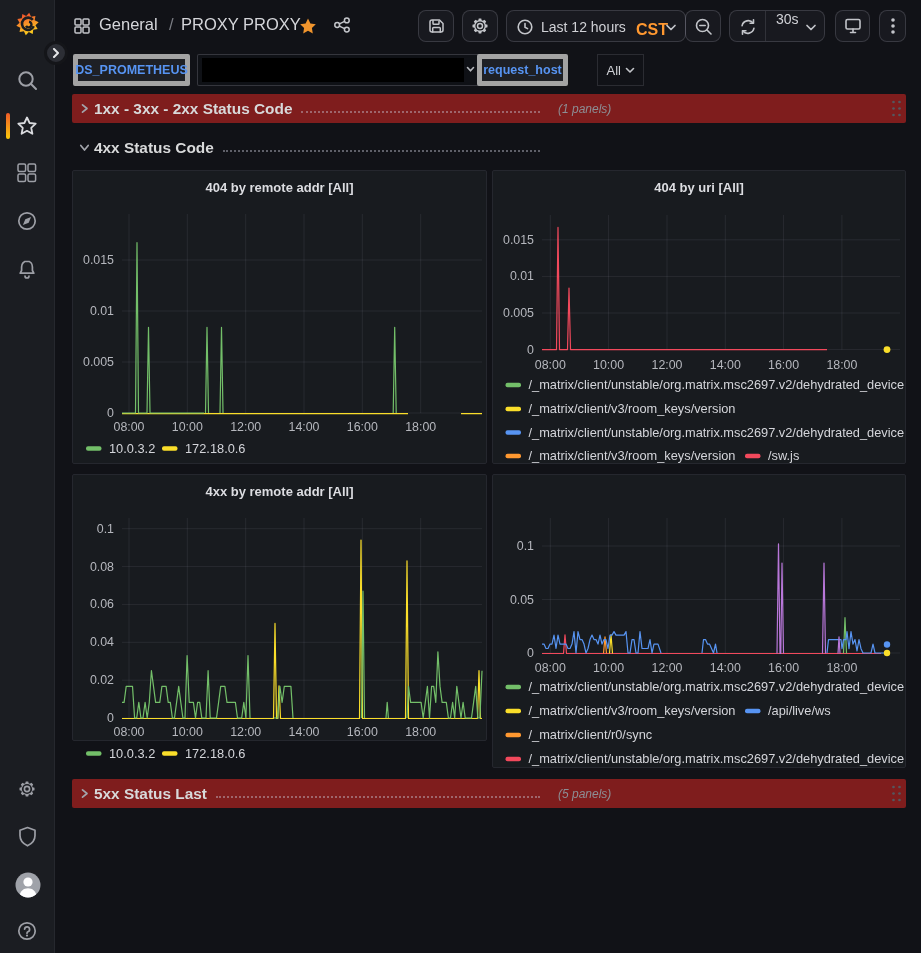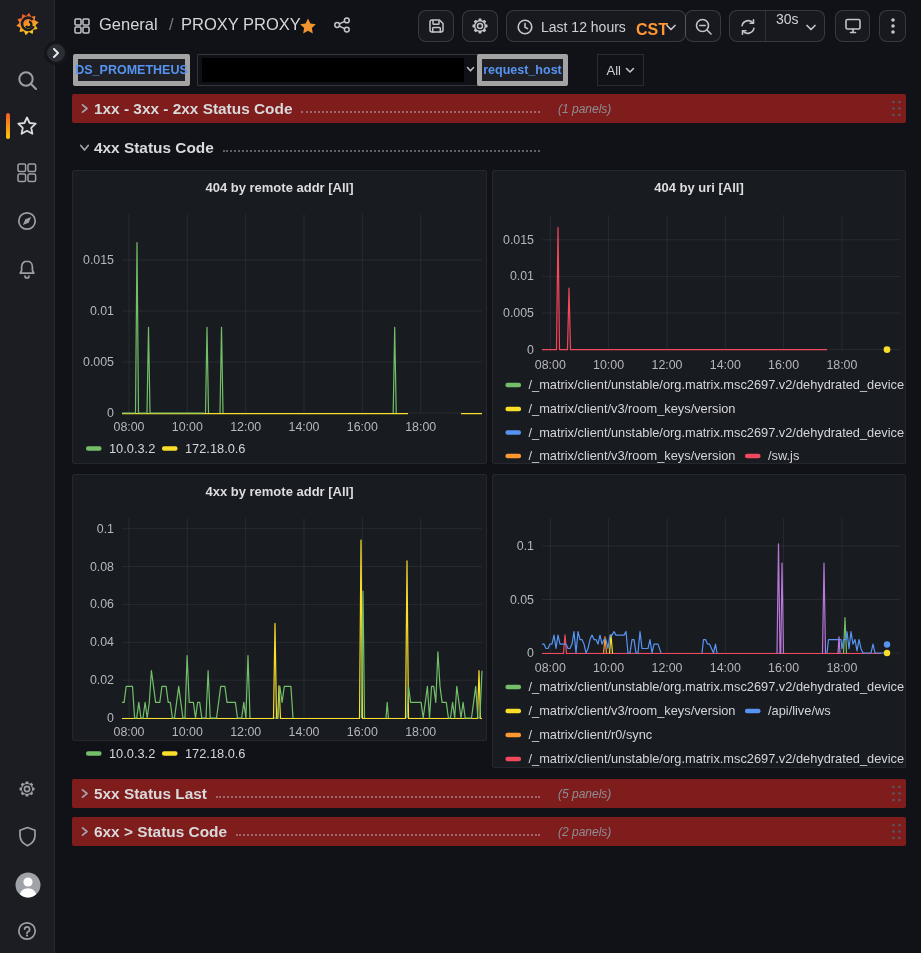--- a/index.html
+++ b/index.html
@@ -195,38 +195,20 @@
     </div>
 <div class="row rowbg" style="top:779px">
       <div class="rowline" style="width:461px">
         <svg width="11" height="11" viewBox="0 0 11 11" fill="none" style="flex:none">
           <path d="M3.5,1.8 L8,5.5 L3.5,9.2" stroke="#a2a4ab" stroke-width="1.7" stroke-linecap="round" stroke-linejoin="round"></path>
         </svg>
         <span class="rtitle">5xx Status Last</span>
         <div class="rdots"></div>
       </div>
       <div class="pcount">(5 panels)</div>
-      <svg class="abs" style="left:819px;top:5px" width="11" height="19" viewBox="0 0 11 19" fill="none">
-        <circle cx="2.5" cy="3" r="1.35" fill="#55575e"></circle>
-        <circle cx="2.5" cy="9.5" r="1.35" fill="#55575e"></circle>
-        <circle cx="2.5" cy="16" r="1.35" fill="#55575e"></circle>
-        <circle cx="8.5" cy="3" r="1.35" fill="#55575e"></circle>
-        <circle cx="8.5" cy="9.5" r="1.35" fill="#55575e"></circle>
-        <circle cx="8.5" cy="16" r="1.35" fill="#55575e"></circle>
-      </svg>
-    </div>
-<div class="row rowbg" style="top:817px">
-      <div class="rowline" style="width:461px">
-        <svg width="11" height="11" viewBox="0 0 11 11" fill="none" style="flex:none">
-          <path d="M3.5,1.8 L8,5.5 L3.5,9.2" stroke="#a2a4ab" stroke-width="1.7" stroke-linecap="round" stroke-linejoin="round"></path>
-        </svg>
-        <span class="rtitle">6xx &gt; Status Code</span>
-        <div class="rdots"></div>
-      </div>
-      <div class="pcount">(2 panels)</div>
       <svg class="abs" style="left:819px;top:5px" width="11" height="19" viewBox="0 0 11 19" fill="none">
         <circle cx="2.5" cy="3" r="1.35" fill="#55575e"></circle>
         <circle cx="2.5" cy="9.5" r="1.35" fill="#55575e"></circle>
         <circle cx="2.5" cy="16" r="1.35" fill="#55575e"></circle>
         <circle cx="8.5" cy="3" r="1.35" fill="#55575e"></circle>
         <circle cx="8.5" cy="9.5" r="1.35" fill="#55575e"></circle>
         <circle cx="8.5" cy="16" r="1.35" fill="#55575e"></circle>
       </svg>
     </div>
 <div class="panel" style="left:72px;top:170px;width:415px;height:294px">

